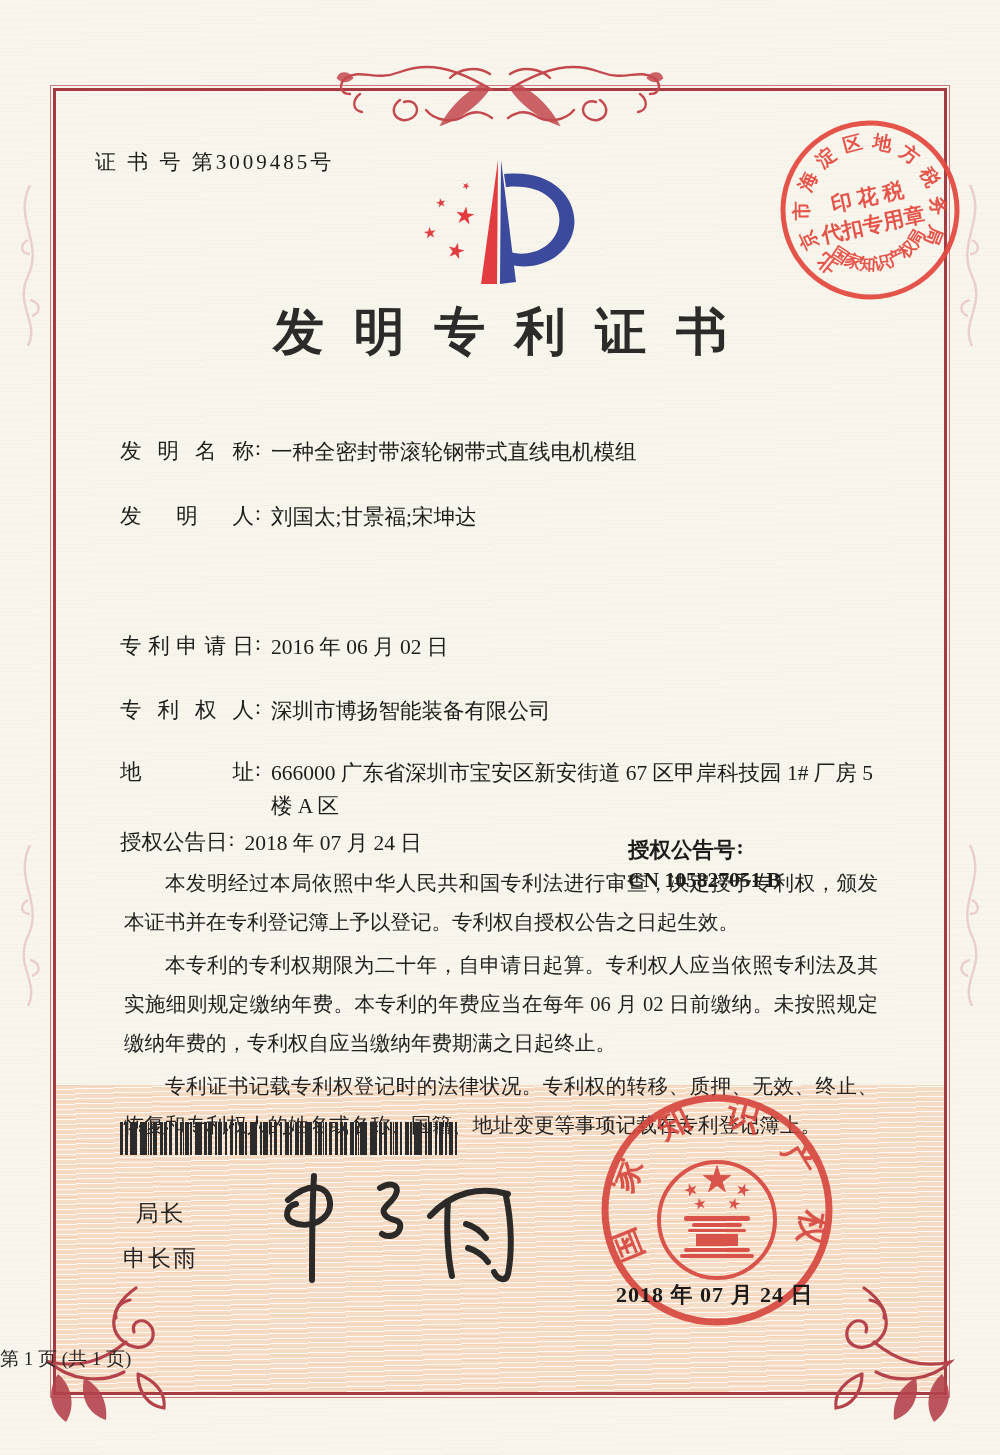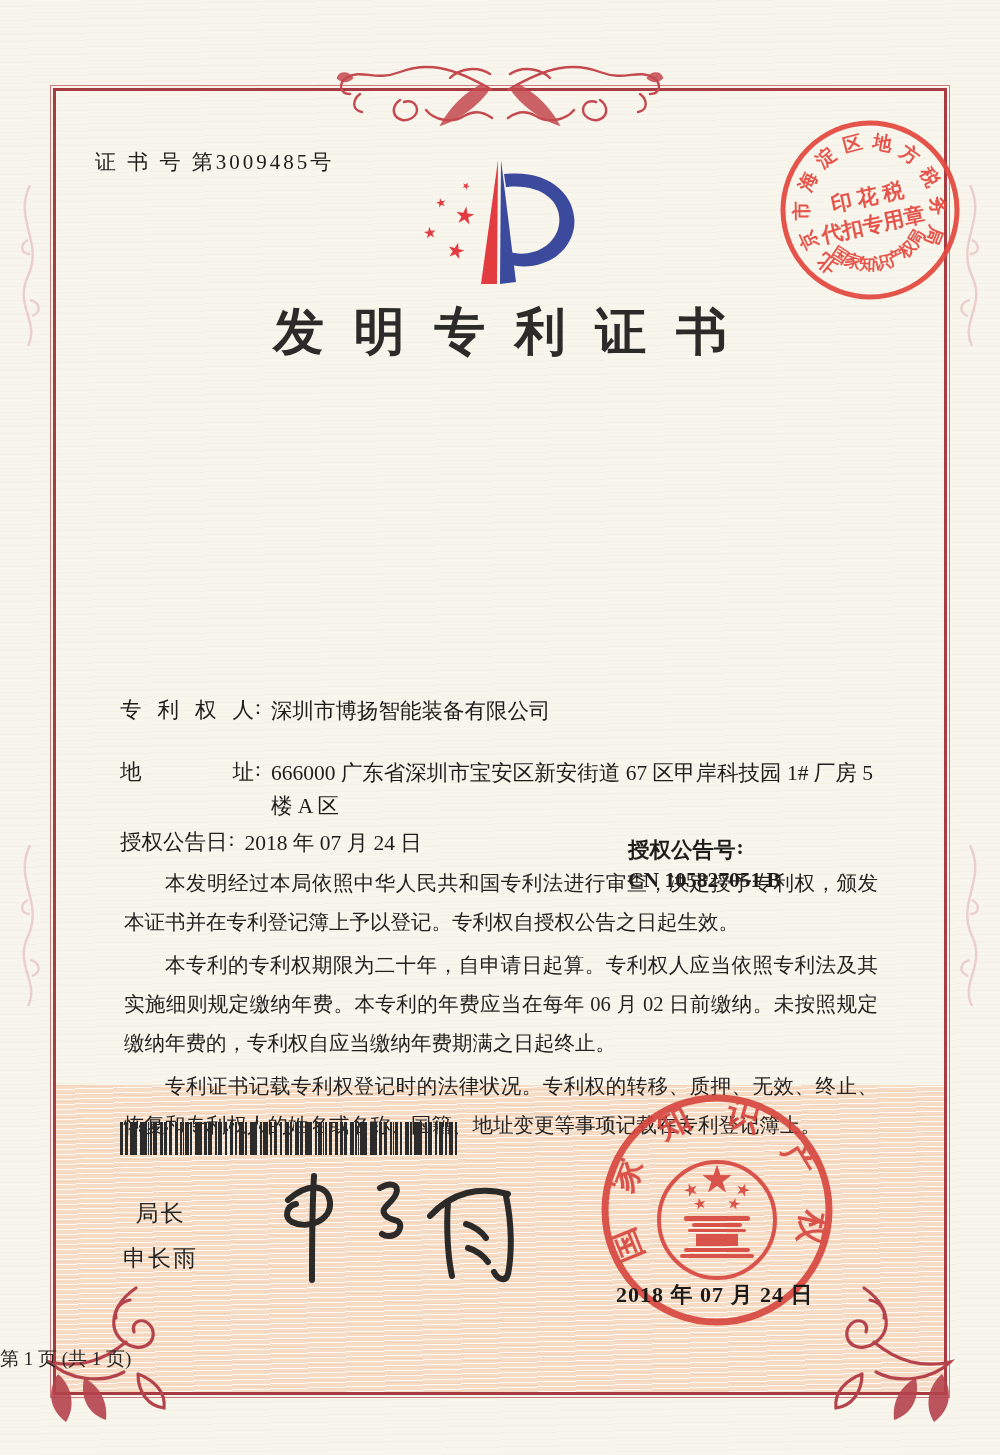--- a/index.html
+++ b/index.html
@@ -129,20 +129,29 @@
       </defs>
       <text font-size="19" font-weight="bold"><textPath href="#taxTop" startOffset="2" textLength="292">北京市海淀区地方税务局</textPath></text>
       <text font-size="16.5" font-weight="bold"><textPath href="#taxBot" startOffset="2" textLength="112">国家知识产权局</textPath></text>
       <text x="100" y="94" text-anchor="middle" font-size="21" font-weight="bold">印 花 税</text>
       <text x="100" y="122" text-anchor="middle" font-size="21" font-weight="bold">代扣专用章</text>
     </g>
   </svg>
 
   <div class="title">发明专利证书</div>
 
+  <div class="frow" style="top:436px">
+    <span class="flabel">发明名称</span><span class="fcolon">:</span><span class="fvalue">一种全密封带滚轮钢带式直线电机模组</span>
+  </div>
+  <div class="frow" style="top:501px">
+    <span class="flabel">发明人</span><span class="fcolon">:</span><span class="fvalue">刘国太;甘景福;宋坤达</span>
+  </div>
+  <div class="frow" style="top:631px">
+    <span class="flabel">专利申请日</span><span class="fcolon">:</span><span class="fvalue">2016 年 06 月 02 日</span>
+  </div>
   <div class="frow" style="top:695px">
     <span class="flabel">专利权人</span><span class="fcolon">:</span><span class="fvalue">深圳市博扬智能装备有限公司</span>
   </div>
   <div class="frow" style="top:757px">
     <span class="flabel">地址</span><span class="fcolon">:</span><span class="fvalue" style="max-width:616px">666000 广东省深圳市宝安区新安街道 67 区甲岸科技园 1# 厂房 5 楼 A 区</span>
   </div>
   <div class="frow" style="top:827px">
     <span class="flabel" style="width:auto">授权公告日</span><span class="fcolon">:</span><span class="fvalue">2018 年 07 月 24 日</span>
     <span class="grant2">
       <span class="flabel" style="width:auto">授权公告号</span><span class="fcolon">:</span><span class="fvalue">CN 105827051 B</span>

